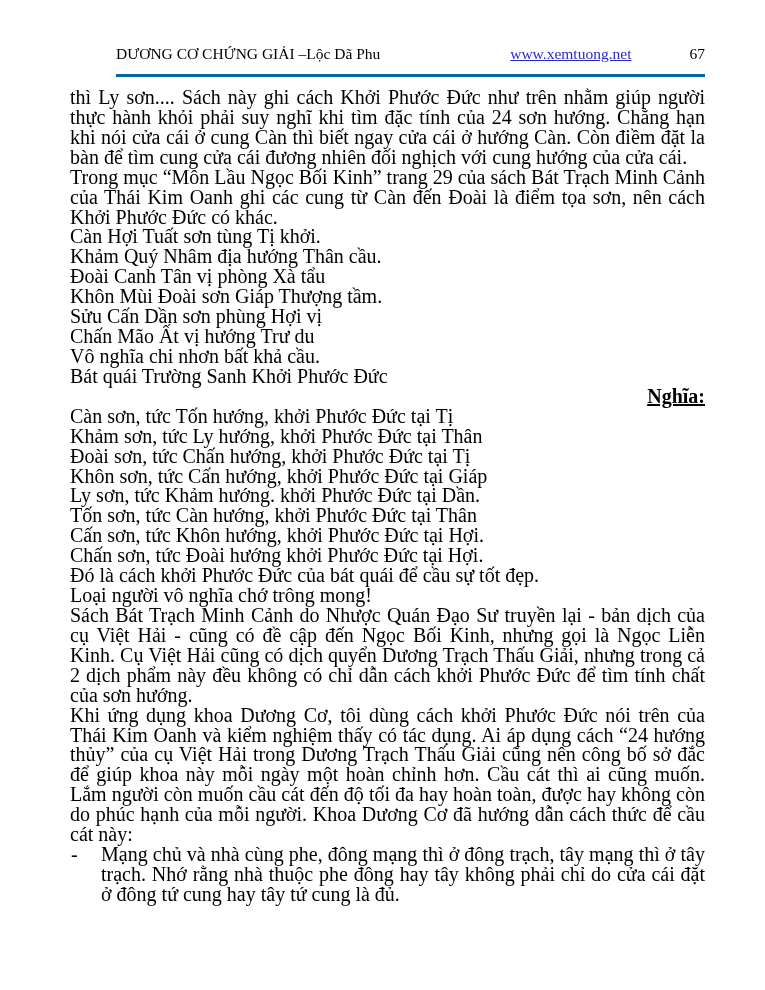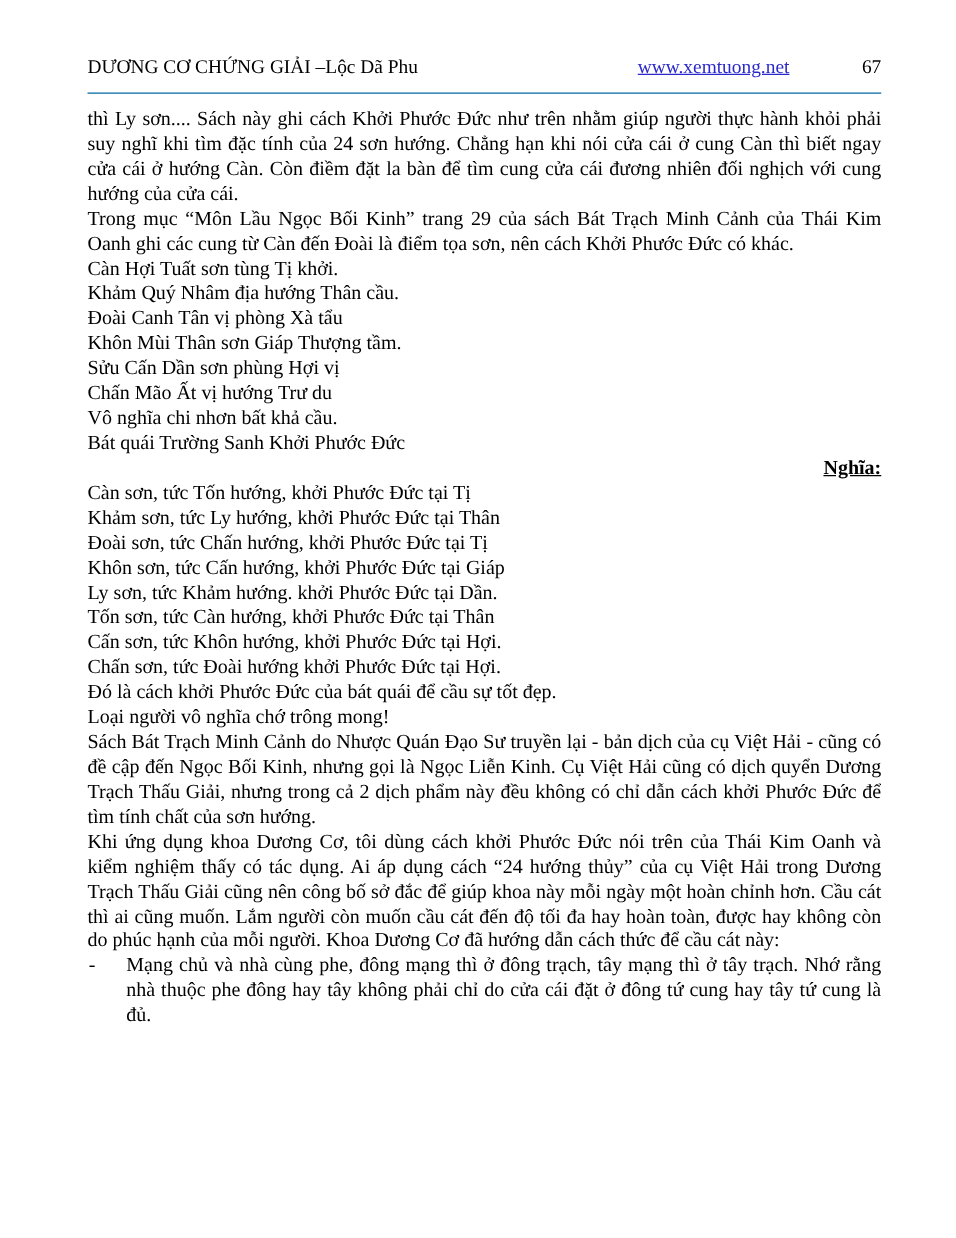--- a/index.html
+++ b/index.html
@@ -14,36 +14,37 @@
     color: #000000;
     overflow: hidden;
   }
   .header-row {
     display: flex;
     justify-content: space-between;
     align-items: baseline;
     font-size: 15.5px;
     line-height: 20px;
     padding-bottom: 10px;
-    border-bottom: 1px solid #0369a1;
+    border-bottom: 3px solid #0369a1;
+    margin-left: 46px;
   }
   .header-right {
     display: flex;
     align-items: baseline;
     gap: 58px;
     justify-content: space-between;
   }
   .site-link {
     color: #2b29cc;
     text-decoration: underline;
     cursor: pointer;
   }
   .doc-body {
     margin-top: 11px;
-    font-size: 16px;
+    font-size: 20px;
     line-height: 19.92px;
   }
   .para {
     margin: 0;
     text-align: justify;
   }
   .line { text-align: left; }
   .heading {
     font-weight: bold;
     text-decoration: underline;
@@ -66,21 +67,21 @@
       <span class="site-link" style="color: rgb(43, 41, 204);">www.xemtuong.net</span>
       <span>67</span>
     </span>
   </div>
   <div class="doc-body">
       <p class="para">thì Ly sơn.... Sách này ghi cách Khởi Phước Đức như trên nhằm giúp người thực hành khỏi phải suy nghĩ khi tìm đặc tính của 24 sơn hướng. Chẳng hạn khi nói cửa cái ở cung Càn thì biết ngay cửa cái ở hướng Càn. Còn điềm đặt la bàn để tìm cung cửa cái đương nhiên đối nghịch với cung hướng của cửa cái.</p>
       <p class="para">Trong mục “Môn Lầu Ngọc Bối Kinh” trang 29 của sách Bát Trạch Minh Cảnh của Thái Kim Oanh ghi các cung từ Càn đến Đoài là điểm tọa sơn, nên cách Khởi Phước Đức có khác.</p>
       <div class="line">Càn Hợi Tuất sơn tùng Tị khởi.</div>
       <div class="line">Khảm Quý Nhâm địa hướng Thân cầu.</div>
       <div class="line">Đoài Canh Tân vị phòng Xà tẩu</div>
-      <div class="line">Khôn Mùi Thân sơn Giáp Thượng tầm.</div>
+      <div class="line">Khôn Mùi Đoài sơn Giáp Thượng tầm.</div>
       <div class="line">Sửu Cấn Dần sơn phùng Hợi vị</div>
       <div class="line">Chấn Mão Ất vị hướng Trư du</div>
       <div class="line">Vô nghĩa chi nhơn bất khả cầu.</div>
       <div class="line">Bát quái Trường Sanh Khởi Phước Đức</div>
       <div class="heading">Nghĩa:</div>
       <div class="line">Càn sơn, tức Tốn hướng, khởi Phước Đức tại Tị</div>
       <div class="line">Khảm sơn, tức Ly hướng, khởi Phước Đức tại Thân</div>
       <div class="line">Đoài sơn, tức Chấn hướng, khởi Phước Đức tại Tị</div>
       <div class="line">Khôn sơn, tức Cấn hướng, khởi Phước Đức tại Giáp</div>
       <div class="line">Ly sơn, tức Khảm hướng. khởi Phước Đức tại Dần.</div>

